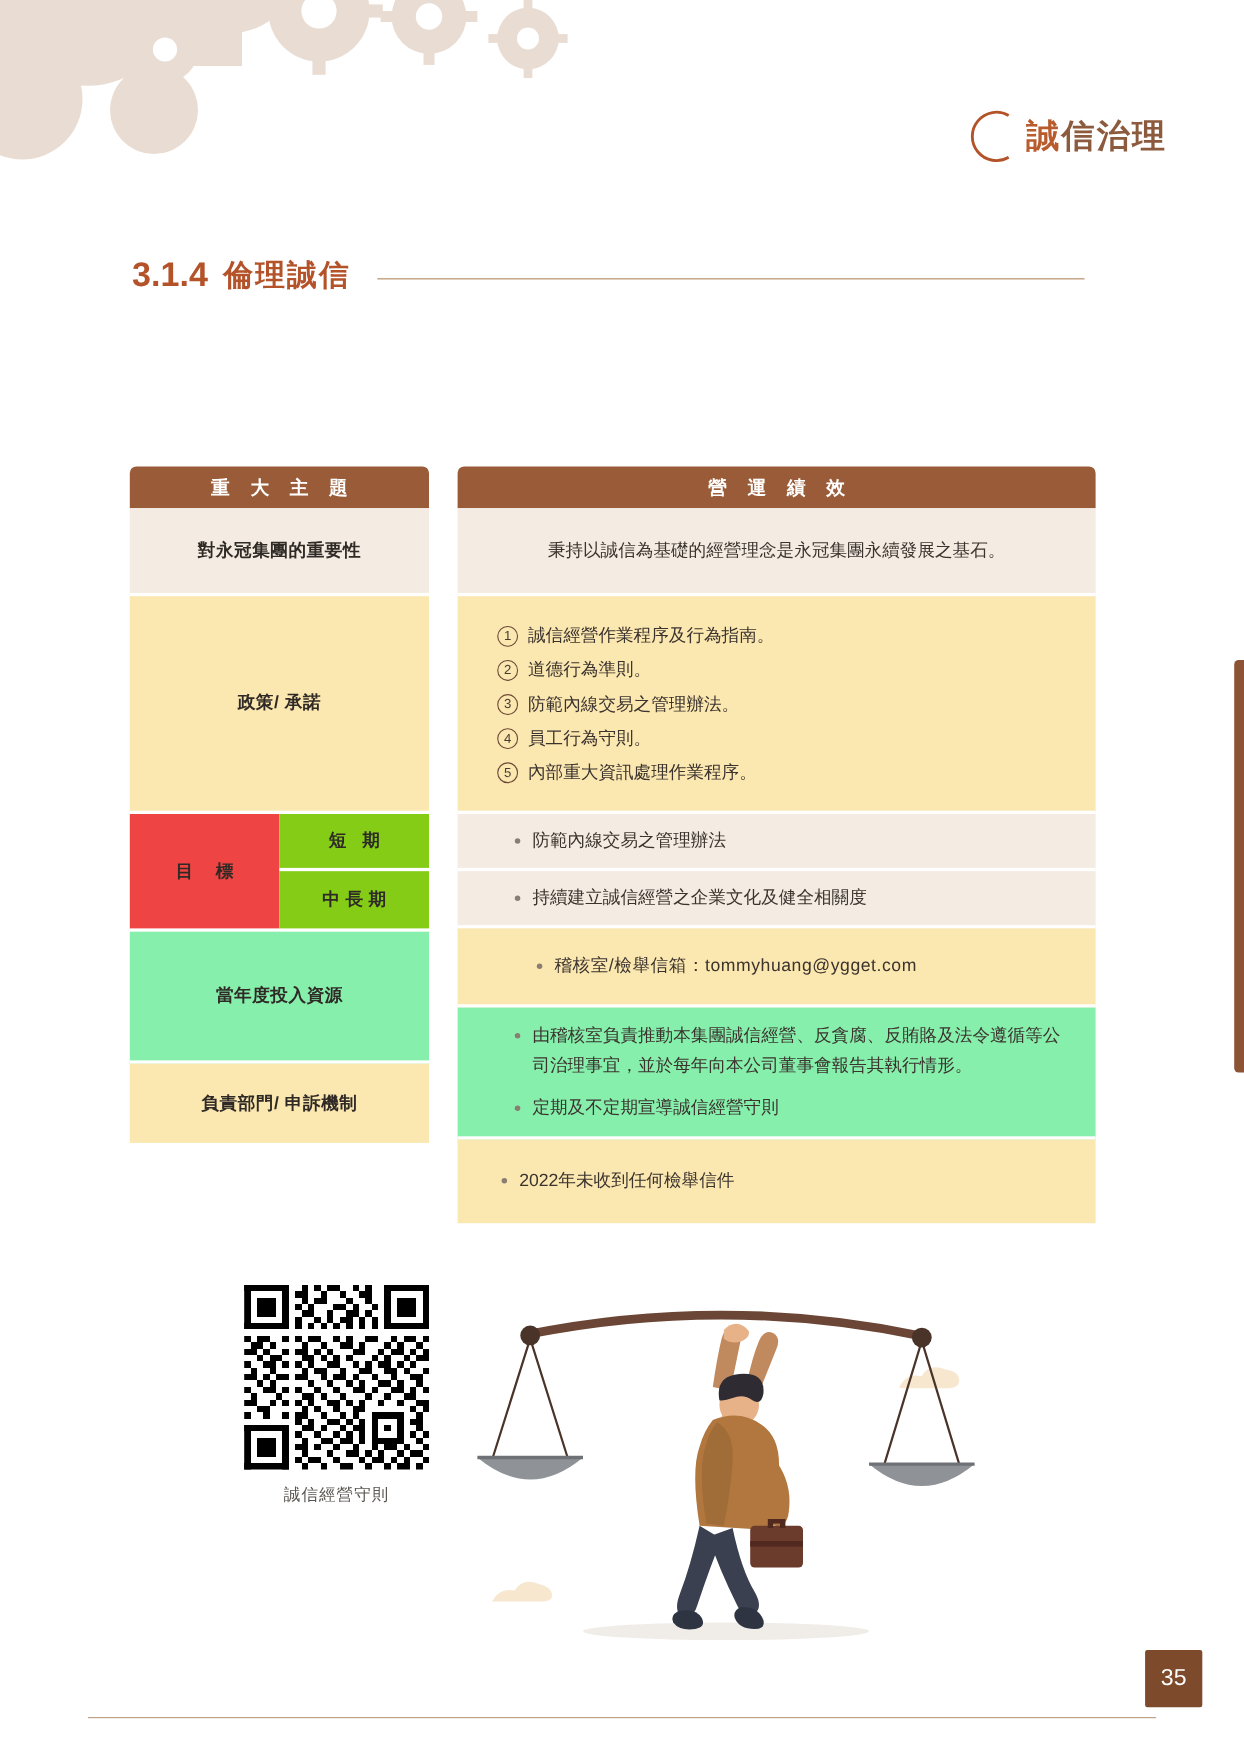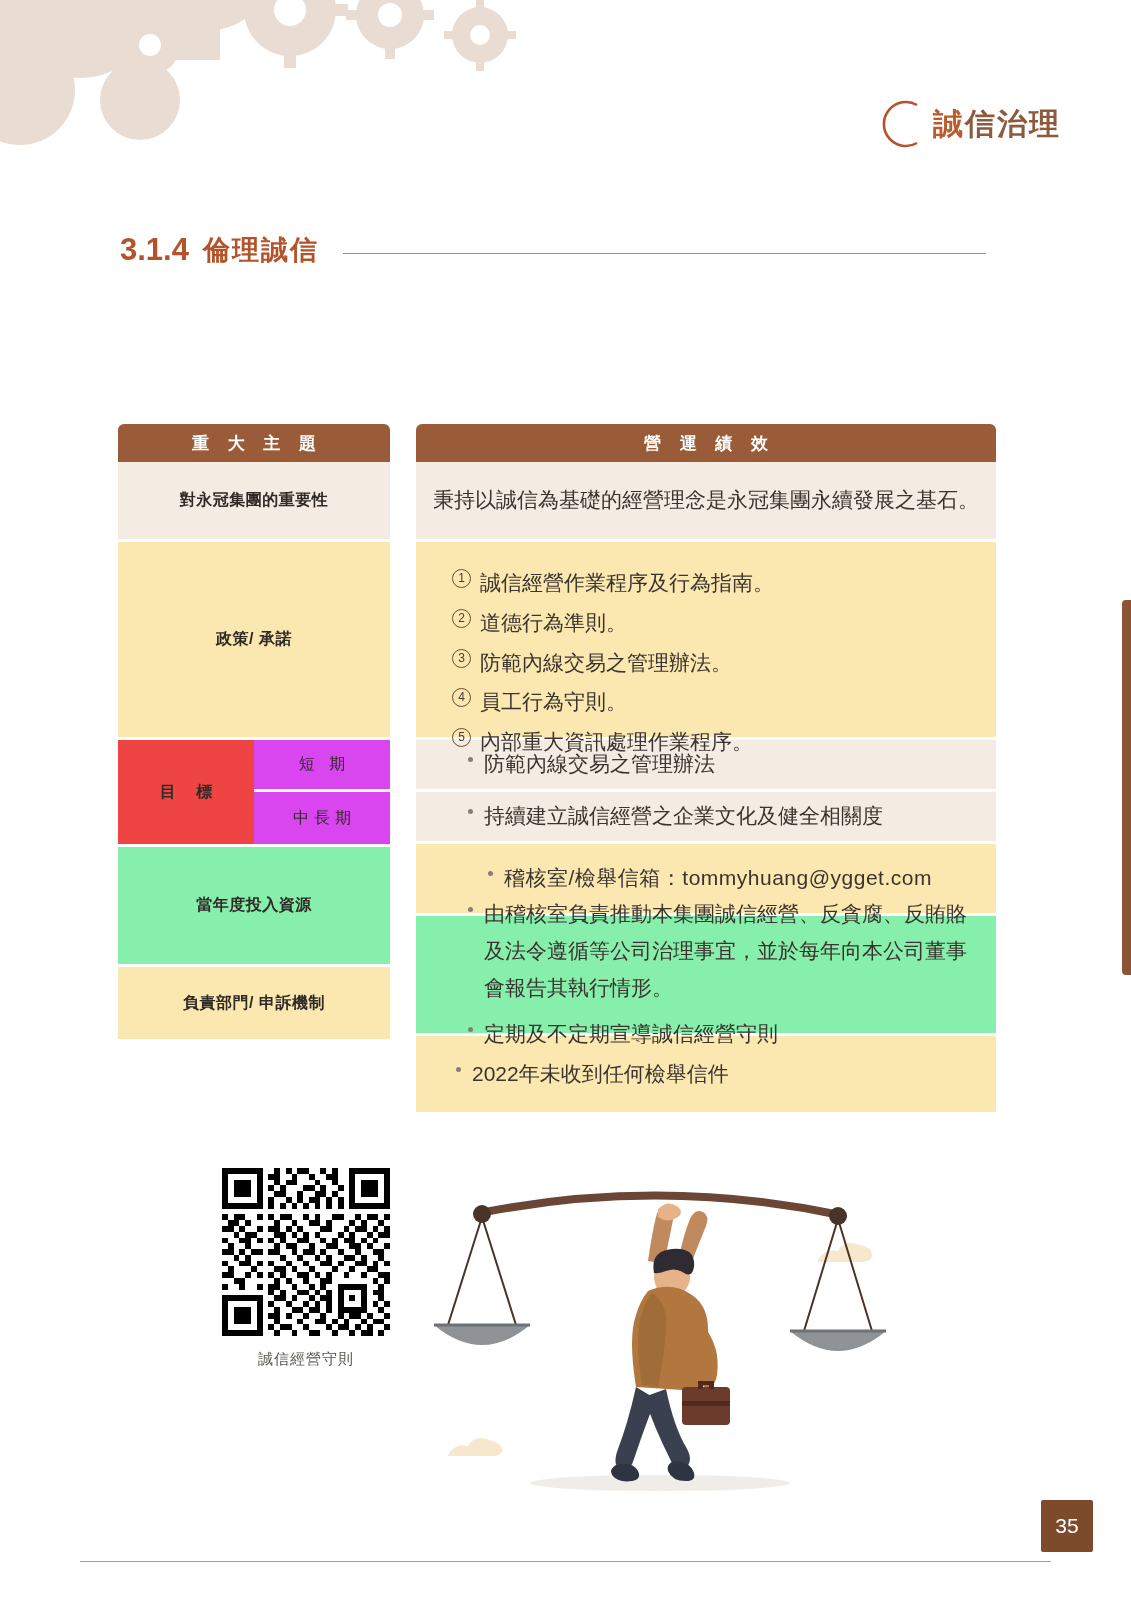--- a/index.html
+++ b/index.html
@@ -97,21 +97,21 @@
     font-size: 17px;
     font-weight: bold;
     letter-spacing: 7px;
     display: flex;
     align-items: center;
     justify-content: center;
     border-radius: 6px 6px 0 0;
     text-indent: 7px;
   }
   .cell {
-    font-size: 21px;
+    font-size: 16px;
     color: #3b332e;
     line-height: 1.75;
   }
   .lbl {
     display: flex;
     align-items: center;
     justify-content: center;
     font-weight: bold;
     font-size: 16px;
     color: #2f2a26;
@@ -172,25 +172,25 @@
     font-weight: bold;
     font-size: 16px;
     letter-spacing: 8px;
     text-indent: 8px;
     color: #2f2a26;
     text-align: center;
   }
   .goal-subs { width: 136px; }
   .goal-sub {
     height: 52px;
-    background: #d946ef;
+    background: #84cc16;
     display: flex;
     align-items: center;
     justify-content: center;
-    font-weight: normal;
+    font-weight: bold;
     font-size: 16px;
     color: #2f2a26;
     letter-spacing: 5px;
     text-indent: 5px;
     border-bottom: 3px solid #ffffff;
   }
   .goal-sub:last-child { border-bottom: none; }
 
   .rr { border-bottom: 3px solid #ffffff; }
   .rr:last-child { border-bottom: none; }

